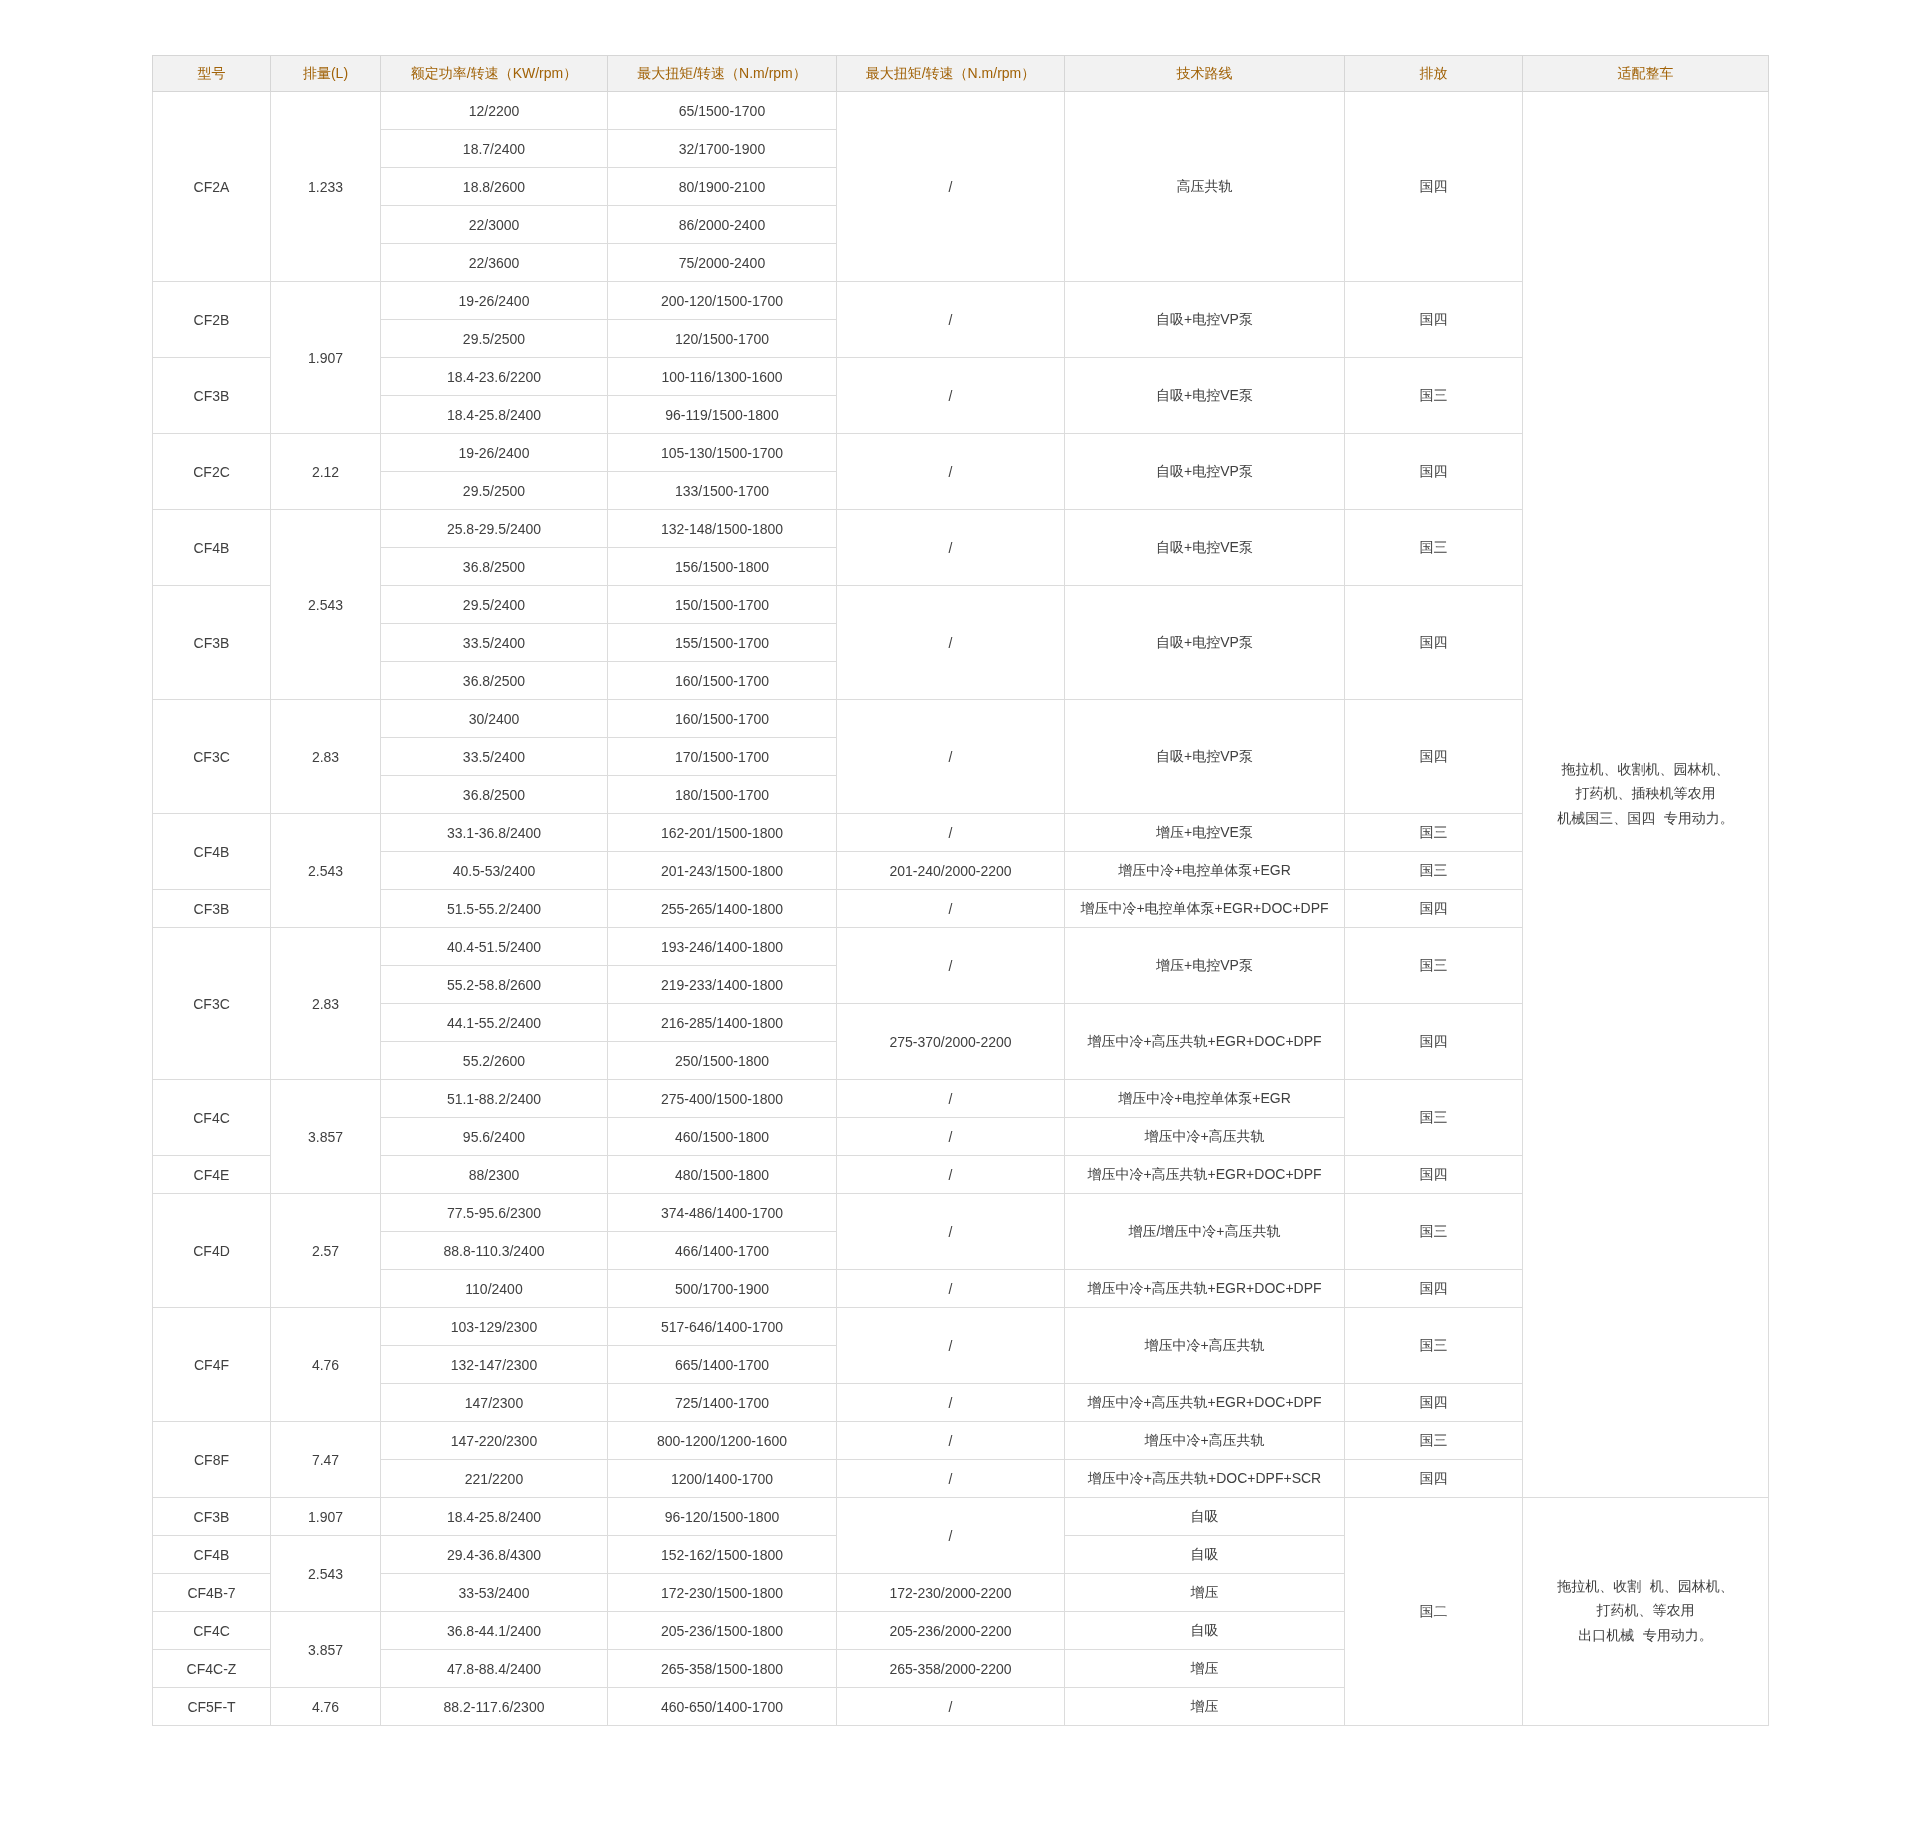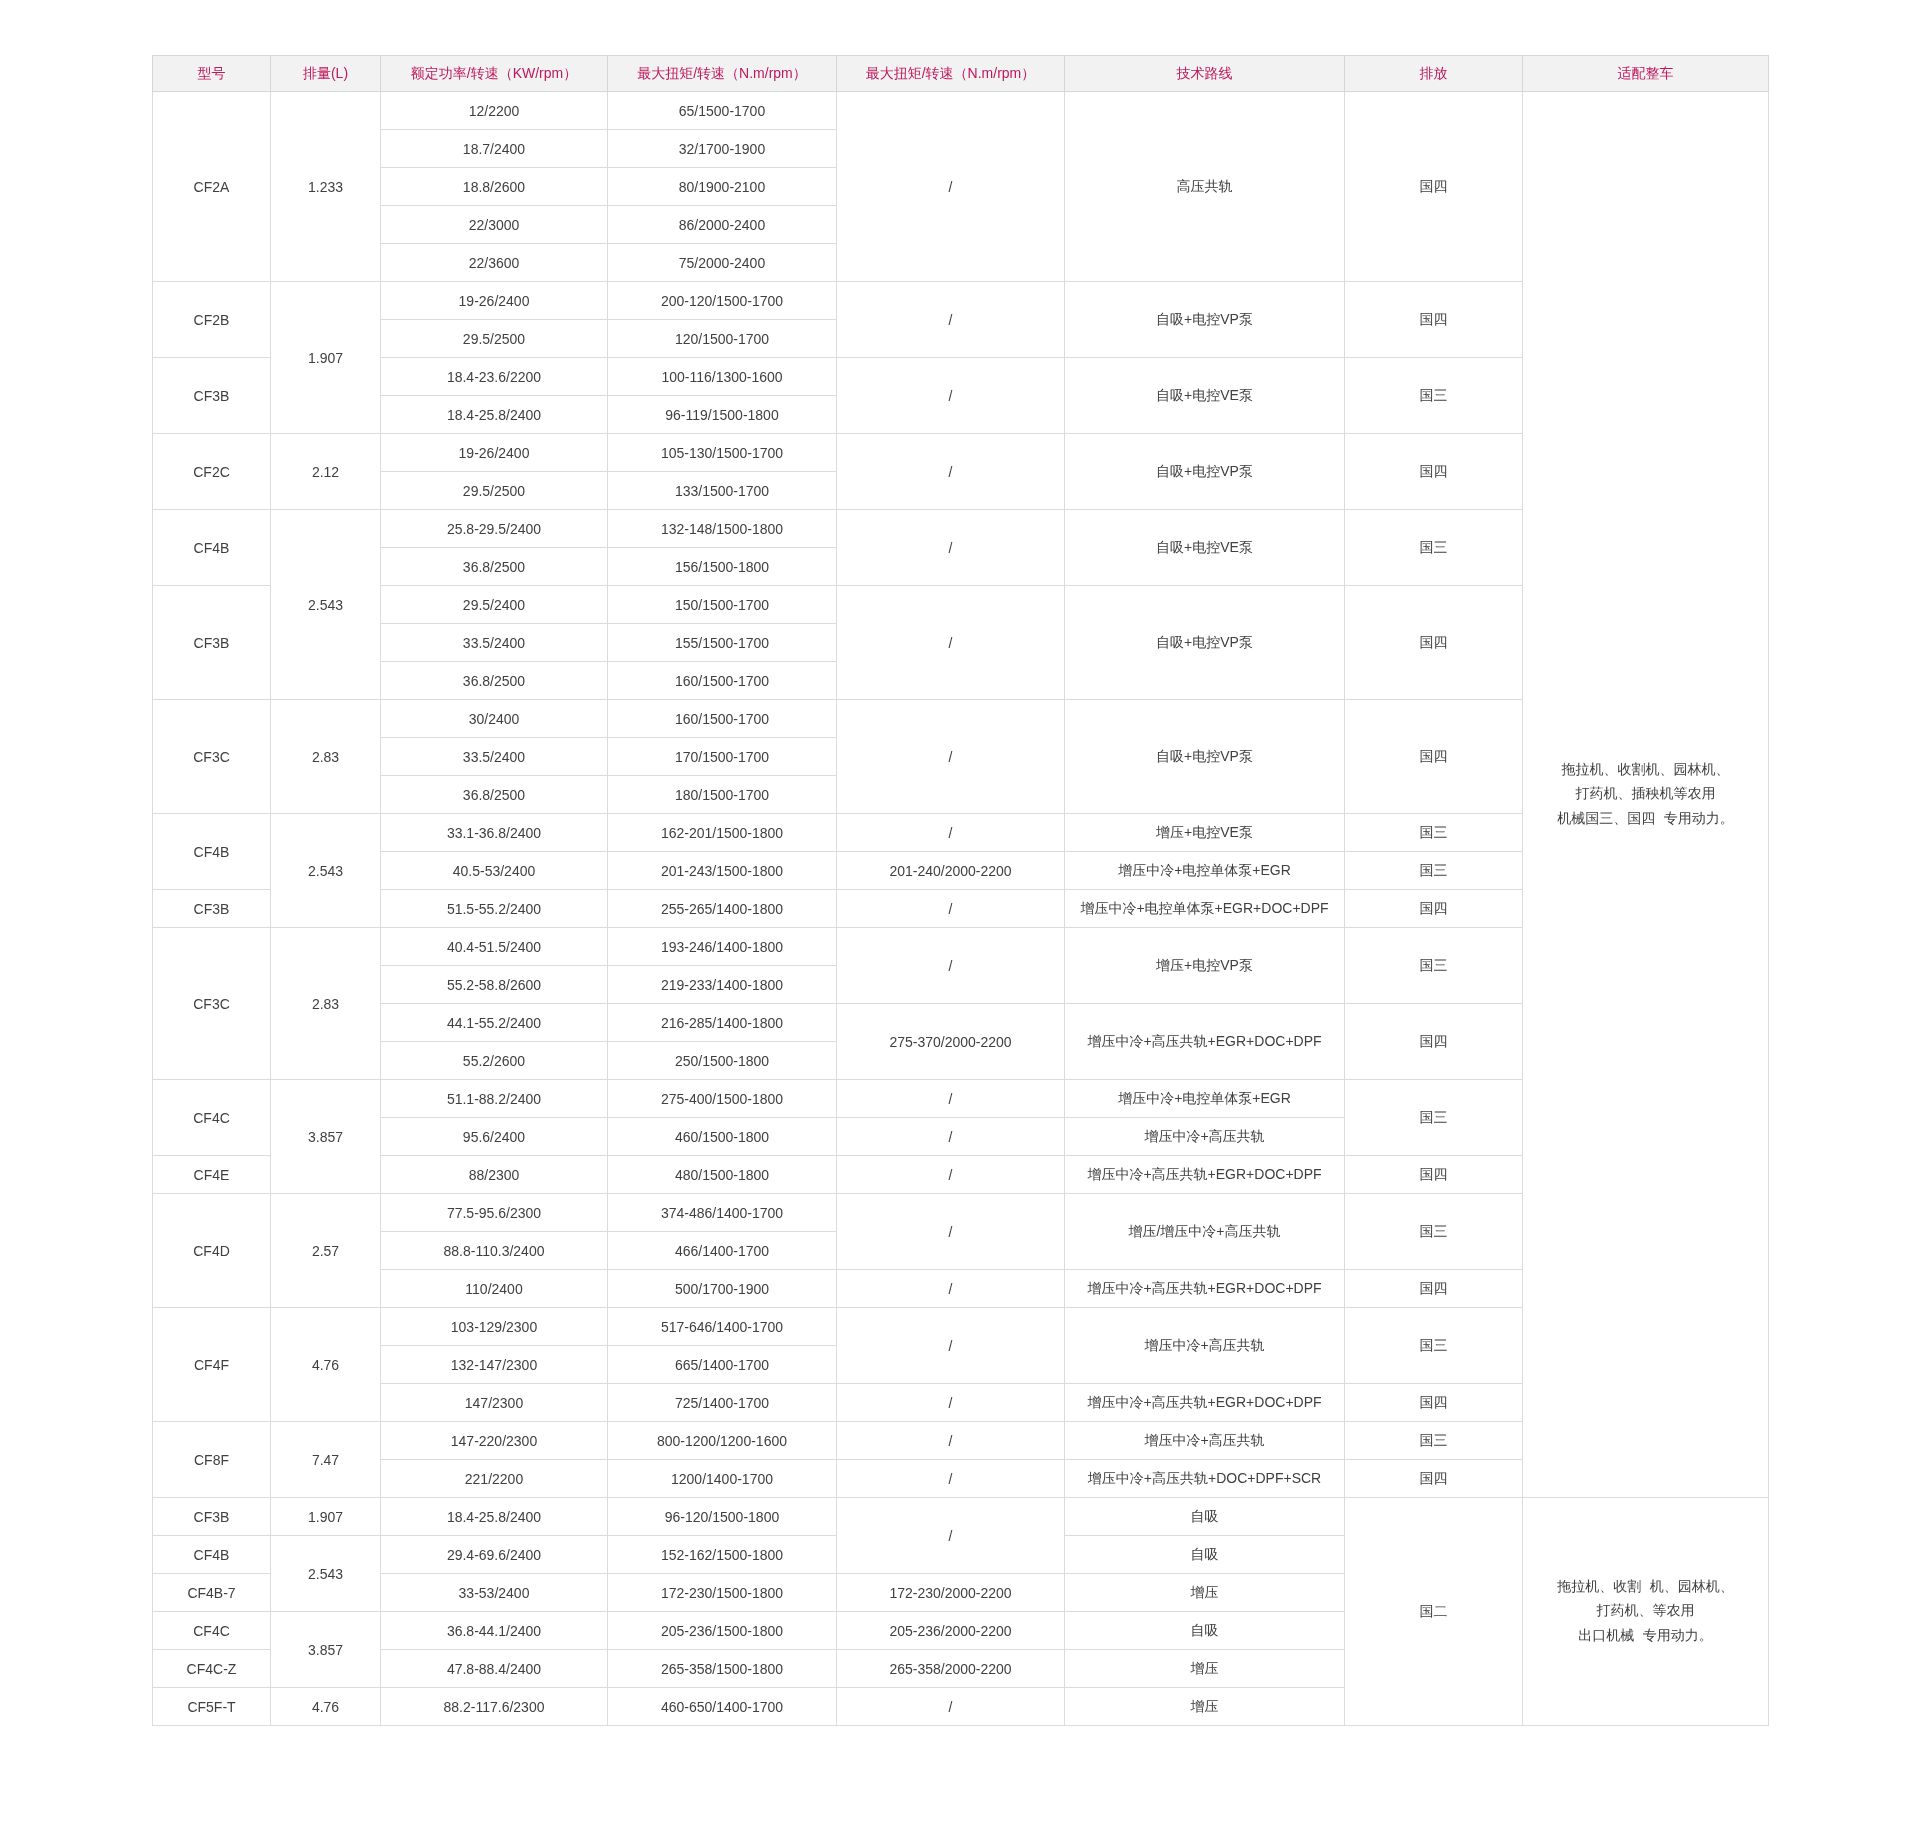--- a/index.html
+++ b/index.html
@@ -11,21 +11,21 @@
   table.spec{
     border-collapse:collapse;table-layout:fixed;width:1616px;
     color:#404040;font-size:14px;border:1px solid #cfcfcf;
   }
   table.spec th,table.spec td{
     border:1px solid #dcdcdc;text-align:center;vertical-align:middle;
     padding:0 4px;box-sizing:border-box;height:38px;
     overflow:hidden;
   }
   table.spec thead th{
-    background:#f2f2f2;height:36px;font-weight:normal;color:#be185d;
+    background:#f2f2f2;height:36px;font-weight:normal;color:#a16207;
     border-color:#d6d6d6;
   }
   td.fit{white-space:pre-line;line-height:1.75;font-family:Liberation Mono, monospace;}
   .col-model{width:118px;}
   .col-disp{width:110px;}
   .col-power{width:227px;}
   .col-torque1{width:229px;}
   .col-torque2{width:228px;}
   .col-tech{width:280px;}
   .col-emission{width:178px;}
@@ -306,21 +306,21 @@
           <td rowspan="2">/</td>
           <td>自吸</td>
           <td rowspan="6">国二</td>
           <td rowspan="6" class="fit">拖拉机、收割 机、园林机、
 打药机、等农用
 出口机械 专用动力。</td>
         </tr>
         <tr>
           <td>CF4B</td>
           <td rowspan="2">2.543</td>
-          <td>29.4-69.6/2400</td>
+          <td>29.4-36.8/4300</td>
           <td>152-162/1500-1800</td>
           <td>自吸</td>
         </tr>
         <tr>
           <td>CF4B-7</td>
           <td>33-53/2400</td>
           <td>172-230/1500-1800</td>
           <td>172-230/2000-2200</td>
           <td>增压</td>
         </tr>

